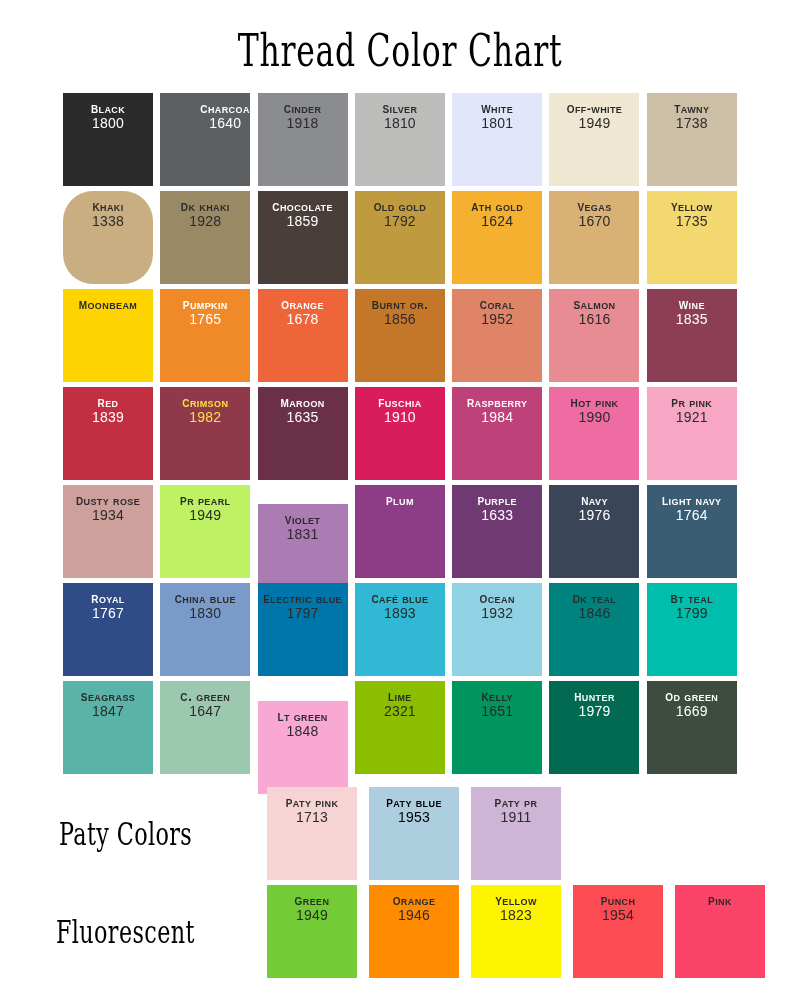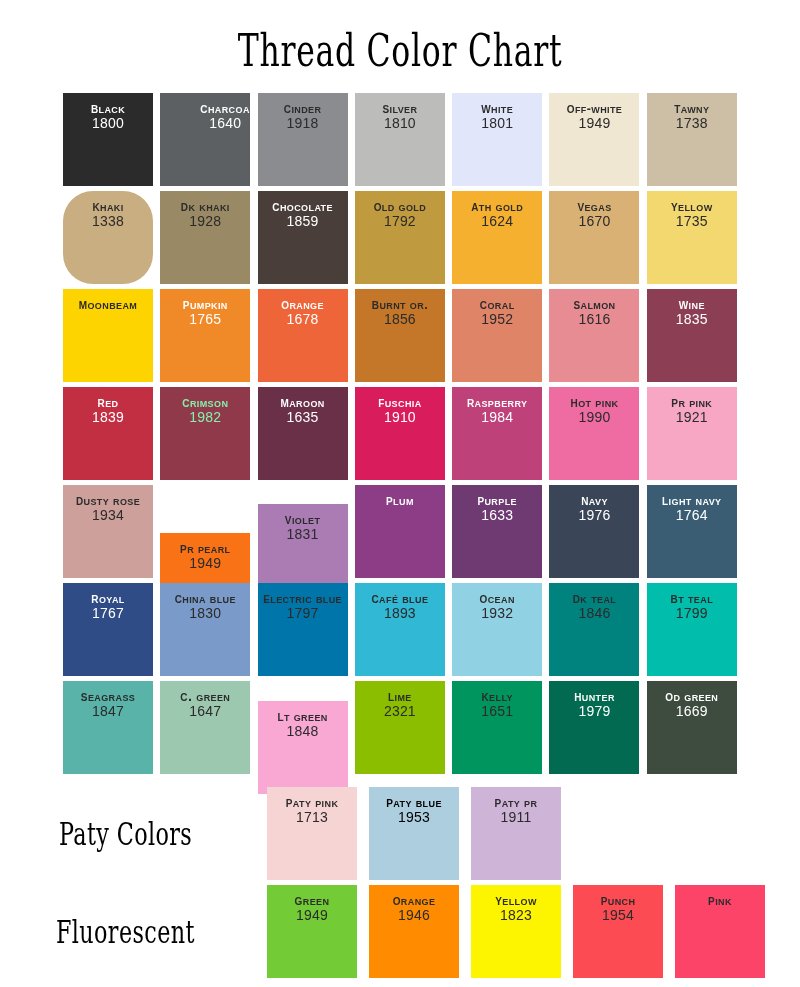--- a/index.html
+++ b/index.html
@@ -216,21 +216,21 @@
         <div class="swatch" style="background: rgb(140, 63, 84); color: rgb(255, 255, 255);">
           <span class="nm">Wine</span>
           <span class="num">1835</span>
         </div>
       </div>
       <div class="row">
         <div class="swatch" style="background: rgb(195, 47, 66); color: rgb(255, 255, 255);">
           <span class="nm">Red</span>
           <span class="num">1839</span>
         </div>
-        <div class="swatch" style="background: rgb(144, 57, 74); color: #86efac;">
+        <div class="swatch" style="background: rgb(144, 57, 74); color: #fde047;">
           <span class="nm">Crimson</span>
           <span class="num">1982</span>
         </div>
         <div class="swatch" style="background: rgb(105, 48, 72); color: rgb(255, 255, 255);">
           <span class="nm">Maroon</span>
           <span class="num">1635</span>
         </div>
         <div class="swatch" style="background: rgb(217, 28, 91); color: rgb(255, 255, 255);">
           <span class="nm">Fuschia</span>
           <span class="num">1910</span>
@@ -246,21 +246,21 @@
         <div class="swatch" style="background: rgb(247, 167, 196); color: rgb(43, 43, 43);">
           <span class="nm">PR Pink</span>
           <span class="num">1921</span>
         </div>
       </div>
       <div class="row">
         <div class="swatch" style="background: rgb(205, 160, 155); color: rgb(43, 43, 43);">
           <span class="nm">Dusty Rose</span>
           <span class="num">1934</span>
         </div>
-        <div class="swatch" style="background: #f97316; color: rgb(43, 43, 43); margin-top: 48px;">
+        <div class="swatch" style="background: #bef264; color: rgb(43, 43, 43);">
           <span class="nm">PR Pearl</span>
           <span class="num">1949</span>
         </div>
         <div class="swatch" style="background: rgb(171, 123, 179); color: rgb(43, 43, 43); margin-top: 19px;">
           <span class="nm">Violet</span>
           <span class="num">1831</span>
         </div>
         <div class="swatch" style="background: rgb(141, 61, 134); color: rgb(255, 255, 255);">
           <span class="nm">Plum</span>
         </div>

